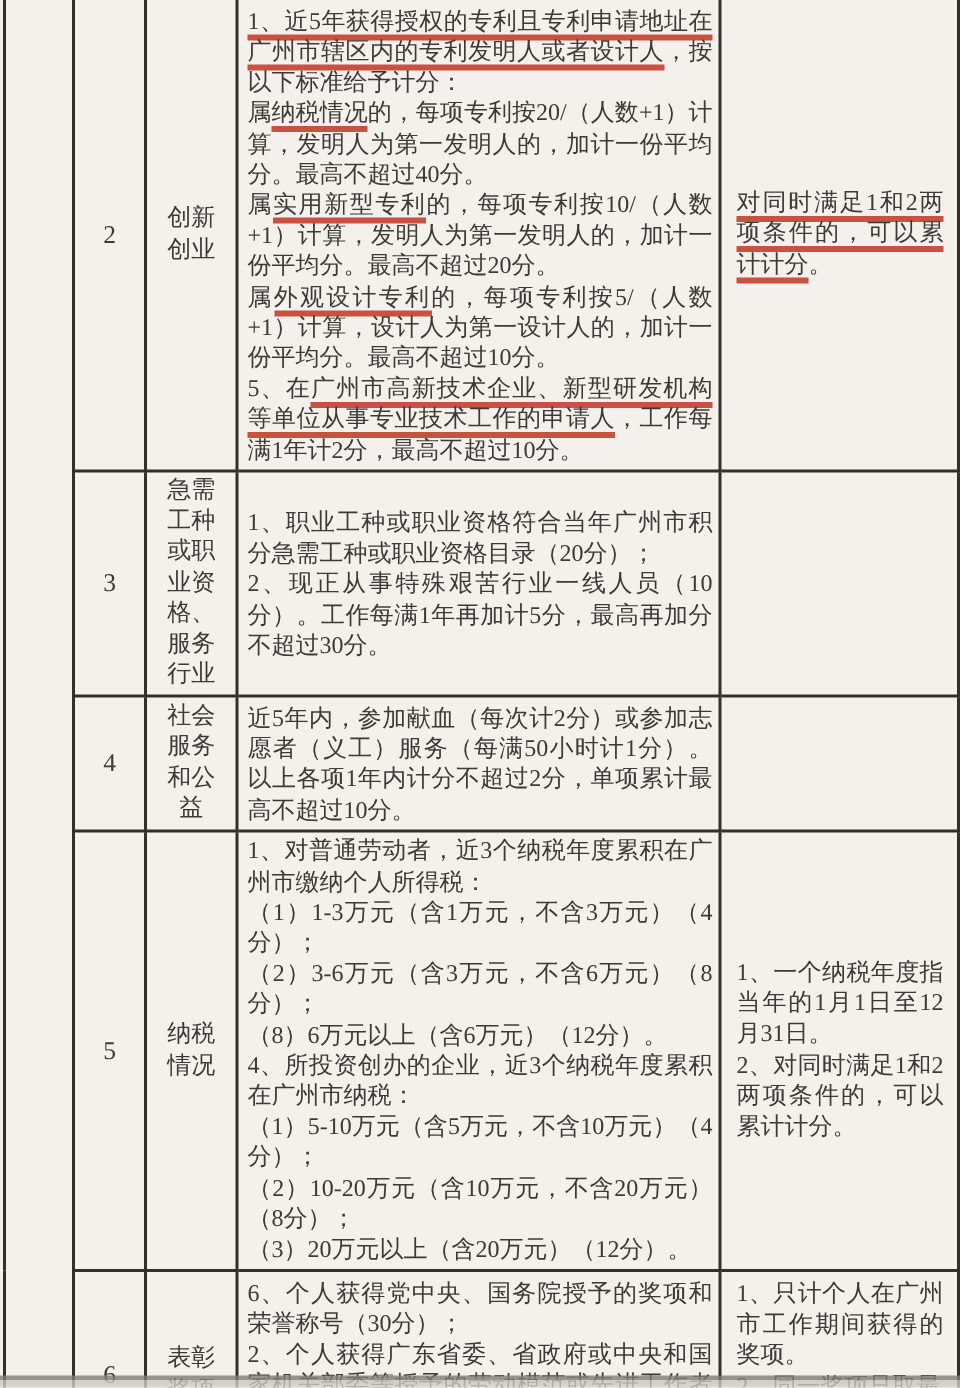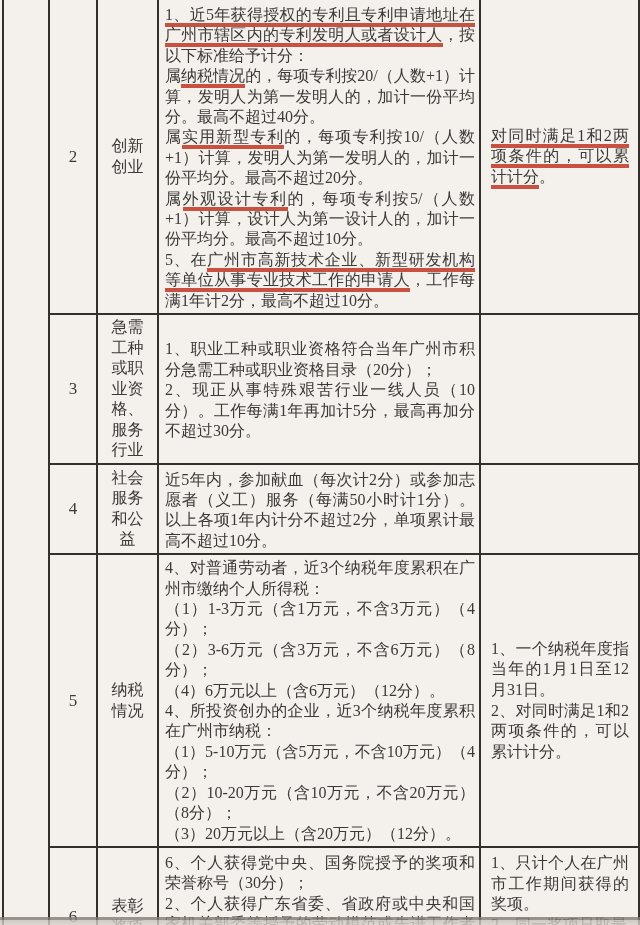--- a/index.html
+++ b/index.html
@@ -77,24 +77,24 @@
         <td class="content">
           <div class="p"><span class="seg">近5年内，参加献血（每次计2分）或参加志愿者（义工）服务（每满50小时计1分）。以上各项1年内计分不超过2分，单项累计最高不超过10分。</span></div>
         </td>
         <td class="remark"></td>
       </tr>
 
       <tr style="height:288px">
         <td class="no">5</td>
         <td class="cat">纳税情况</td>
         <td class="content tight">
-          <div class="p"><span class="seg">4、对普通劳动者，近3个纳税年度累积在广州市缴纳个人所得税：</span></div>
+          <div class="p"><span class="seg">1、对普通劳动者，近3个纳税年度累积在广州市缴纳个人所得税：</span></div>
           <div class="p"><span class="seg">（1）1-3万元（含1万元，不含3万元）（4分）；</span></div>
           <div class="p"><span class="seg">（2）3-6万元（含3万元，不含6万元）（8分）；</span></div>
-          <div class="p"><span class="seg">（4）6万元以上（含6万元）（12分）。</span></div>
+          <div class="p"><span class="seg">（8）6万元以上（含6万元）（12分）。</span></div>
           <div class="p"><span class="seg">4、所投资创办的企业，近3个纳税年度累积在广州市纳税：</span></div>
           <div class="p"><span class="seg">（1）5-10万元（含5万元，不含10万元）（4分）；</span></div>
           <div class="p"><span class="seg">（2）10-20万元（含10万元，不含20万元）（8分）；</span></div>
           <div class="p"><span class="seg">（3）20万元以上（含20万元）（12分）。</span></div>
         </td>
         <td class="remark">
           <div class="p"><span class="seg">1、一个纳税年度指当年的1月1日至12月31日。</span></div>
           <div class="p"><span class="seg">2、对同时满足1和2两项条件的，可以累计计分。</span></div>
         </td>
       </tr>

